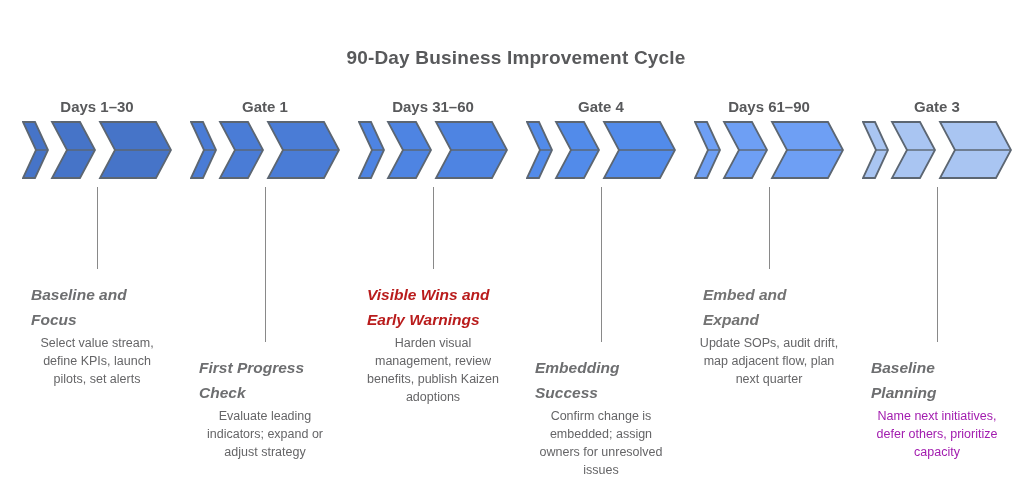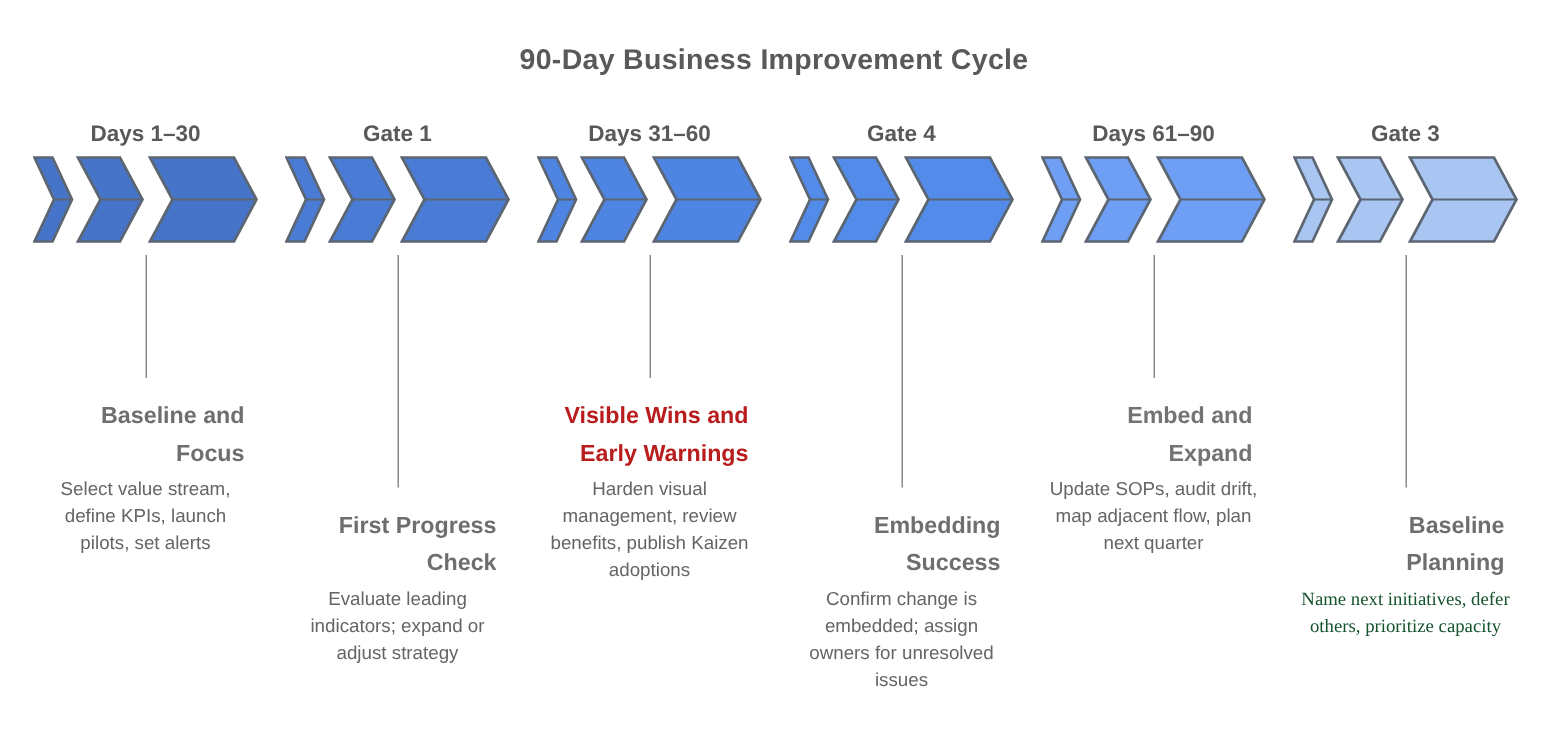--- a/index.html
+++ b/index.html
@@ -9,21 +9,21 @@
     font-family: "Liberation Sans", sans-serif;
   }
   .canvas {
     position: relative;
     width: 1032px;
     height: 504px;
     background: #ffffff;
     overflow: hidden;
   }
   .title {
-    padding-top: 30px;
+    padding-top: 47px;
     text-align: center;
     font-size: 19px;
     font-weight: bold;
     color: #58595b;
     letter-spacing: 0.2px;
   }
   .stages {
     display: flex;
     width: 1008px;
     margin-left: 13px;
@@ -53,25 +53,26 @@
   .connector {
     width: 0px;
     border-left: 1px solid #898989;
     margin-top: 8px;
   }
   .connector.phase { height: 82px; }
   .connector.gate  { height: 155px; }
   .stage-heading {
     margin-top: 13px;
     max-width: 132px;
-    text-align: right;
+    text-align: left;
     font-size: 15.5px;
     line-height: 25px;
     font-weight: bold;
     color: #6d6e70;
+    font-style: italic;
   }
   .stage-desc {
     margin-top: 2px;
     max-width: 142px;
     text-align: center;
     font-size: 12.5px;
     line-height: 18px;
     color: #656567;
   }
 </style>
@@ -161,16 +162,16 @@
     <svg class="chevron-svg" viewBox="0 0 150 58">
           <polygon points="1,1 13,1 26,29 13,57 1,57 14,29" fill="#A9C5F2" stroke="#5c6672" stroke-width="1.8" stroke-linejoin="miter"></polygon>
           <line x1="14" y1="29" x2="26" y2="29" stroke="#5c6672" stroke-width="1.4"></line>
           <polygon points="30,1 58,1 73,29 58,57 30,57 45,29" fill="#A9C5F2" stroke="#5c6672" stroke-width="1.8" stroke-linejoin="miter"></polygon>
           <line x1="45" y1="29" x2="73" y2="29" stroke="#5c6672" stroke-width="1.4"></line>
           <polygon points="78,1 134,1 149,29 134,57 78,57 93,29" fill="#A9C5F2" stroke="#5c6672" stroke-width="1.8" stroke-linejoin="miter"></polygon>
           <line x1="93" y1="29" x2="149" y2="29" stroke="#5c6672" stroke-width="1.4"></line>
         </svg>
     <div class="connector gate" style="border-left-color: rgb(137, 137, 137);"></div>
     <div class="stage-heading" style="color: rgb(109, 110, 112);">Baseline Planning</div>
-    <div class="stage-desc" style="color: #14532d; font-family: Liberation Serif, serif;">Name next initiatives, defer others, prioritize capacity</div>
+    <div class="stage-desc" style="color: #a21caf;">Name next initiatives, defer others, prioritize capacity</div>
   </div>
 </div>
 </div>
 
 </body></html>

